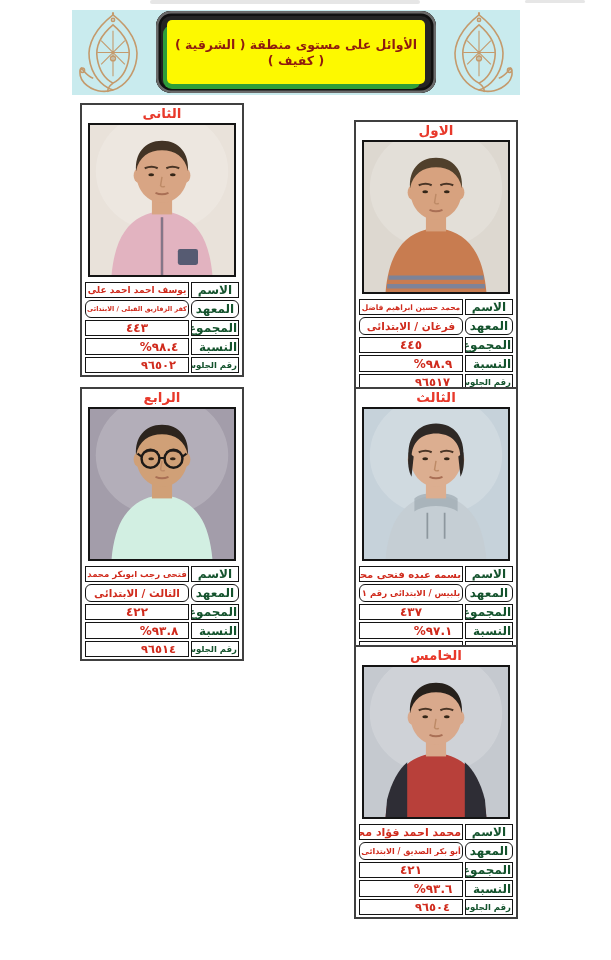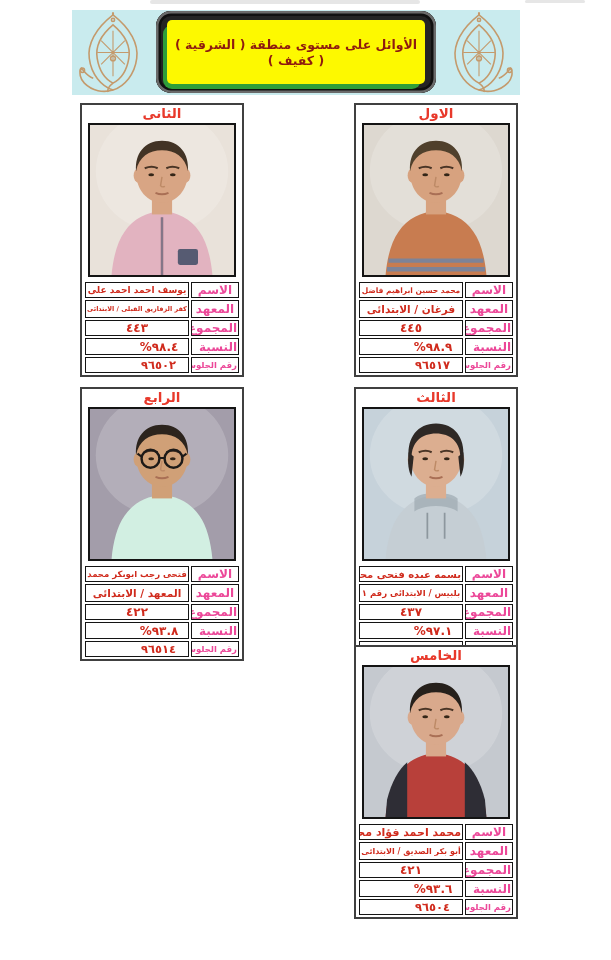--- a/index.html
+++ b/index.html
@@ -24,24 +24,24 @@
   .plaque .l2{font-size:12.5px;line-height:16px;}
 
   
   .card{position:absolute;width:164px;background:#fff;border:2px solid #404040;box-sizing:border-box;}
   .card-rank{height:17px;line-height:17px;text-align:center;font-weight:bold;font-size:13.5px;color:#e8392b;}
   .photo{margin:1px 6px 3px;border:2px solid #141414;height:150px;background:#ddd;}
   .photo svg{display:block;width:100%;height:100%;}
   table.info{direction:rtl;border-collapse:separate;border-spacing:2px;width:158px;margin:0 1px;table-layout:fixed;}
   table.info td{border:1.5px solid #141414;background:#fff;text-align:center;vertical-align:middle;
                 overflow:hidden;white-space:nowrap;padding:0 1px;}
-  td.lbl{width:44px;color:#ec4899;font-weight:bold;font-size:12px;}
+  td.lbl{width:44px;color:#14532d;font-weight:bold;font-size:12px;}
   td.val{color:#d02b1d;font-weight:bold;}
   tr.r-name td{height:12px;} td.v-name{font-size:9px;}
-  tr.r-inst td{height:16px;} td.v-inst{font-size:10.5px;}
+  tr.r-inst td{height:16px;border-radius:6px;} td.v-inst{font-size:10.5px;}
   tr.r-total td{height:13px;font-size:12px;}
   tr.r-pct td{height:15px;font-size:12px;padding-left:45px;}
   tr.r-seat td{height:13px;padding-left:44px;} td.v-seat{font-size:11.5px;}
   tr.r-seat td.lbl{font-size:8.5px;font-weight:bold;}
 </style>
 </head>
 <body>
 
 <div class="page">
 
@@ -78,21 +78,21 @@
         <div class="plaque-green"></div>
         <div class="plaque">
           <div class="l1">الأوائل على مستوى منطقة (  الشرقية )</div>
           <div class="l2">( كفيف )</div>
         </div>
       </div>
     </div>
   </div>
 
   <div>
-  <div class="card" style="left: 354px; top: 103px;">
+  <div class="card" style="left: 354px; top: 120px;">
     <div class="card-rank">الاول</div>
     <div class="photo">
       <svg class="photo-svg" preserveAspectRatio="none" viewBox="0 0 100 104">
             <rect x="0" y="0" width="100" height="104" fill="#ddd8d0"></rect>
             <ellipse cx="50" cy="32" rx="46" ry="42" fill="#ffffff" opacity="0.18"></ellipse>
             <path d="M50 60 C40 60 30 65 24 74 C19 81 16 92 15 104 L85 104 C84 92 81 81 76 74 C70 65 60 60 50 60 Z" fill="#c87c50"></path>
             <path d="M17 94 L83 94" stroke="#7d8398" stroke-width="3" fill="none"></path>
             <path d="M16 100 L84 100" stroke="#7d8398" stroke-width="3" fill="none"></path>
             <path d="M43 48 L57 48 L57 62 L43 62 Z" fill="#d7a27f"></path>
             <path d="M43 50 C46 55 54 55 57 50 L57 48 L43 48 Z" fill="#b98a68" opacity="0.45"></path>
@@ -260,21 +260,21 @@
           </svg>
     </div>
     <table class="info">
       <tbody>
             <tr class="r-name">
         <td class="lbl">الاسم</td>
         <td class="val v-name fit" style="font-size: 8.5px;">فتحى رجب ابوبكر محمد</td>
       </tr>
       <tr class="r-inst">
         <td class="lbl">المعهد</td>
-        <td class="val v-inst fit">المعهد / الابتدائى</td>
+        <td class="val v-inst fit">الثالث / الابتدائى</td>
       </tr>
       <tr class="r-total">
         <td class="lbl">المجموع</td>
         <td class="val v-total">٤٢٢</td>
       </tr>
       <tr class="r-pct">
         <td class="lbl">النسبة</td>
         <td class="val v-pct">٩٣.٨%</td>
       </tr>
       <tr class="r-seat">

